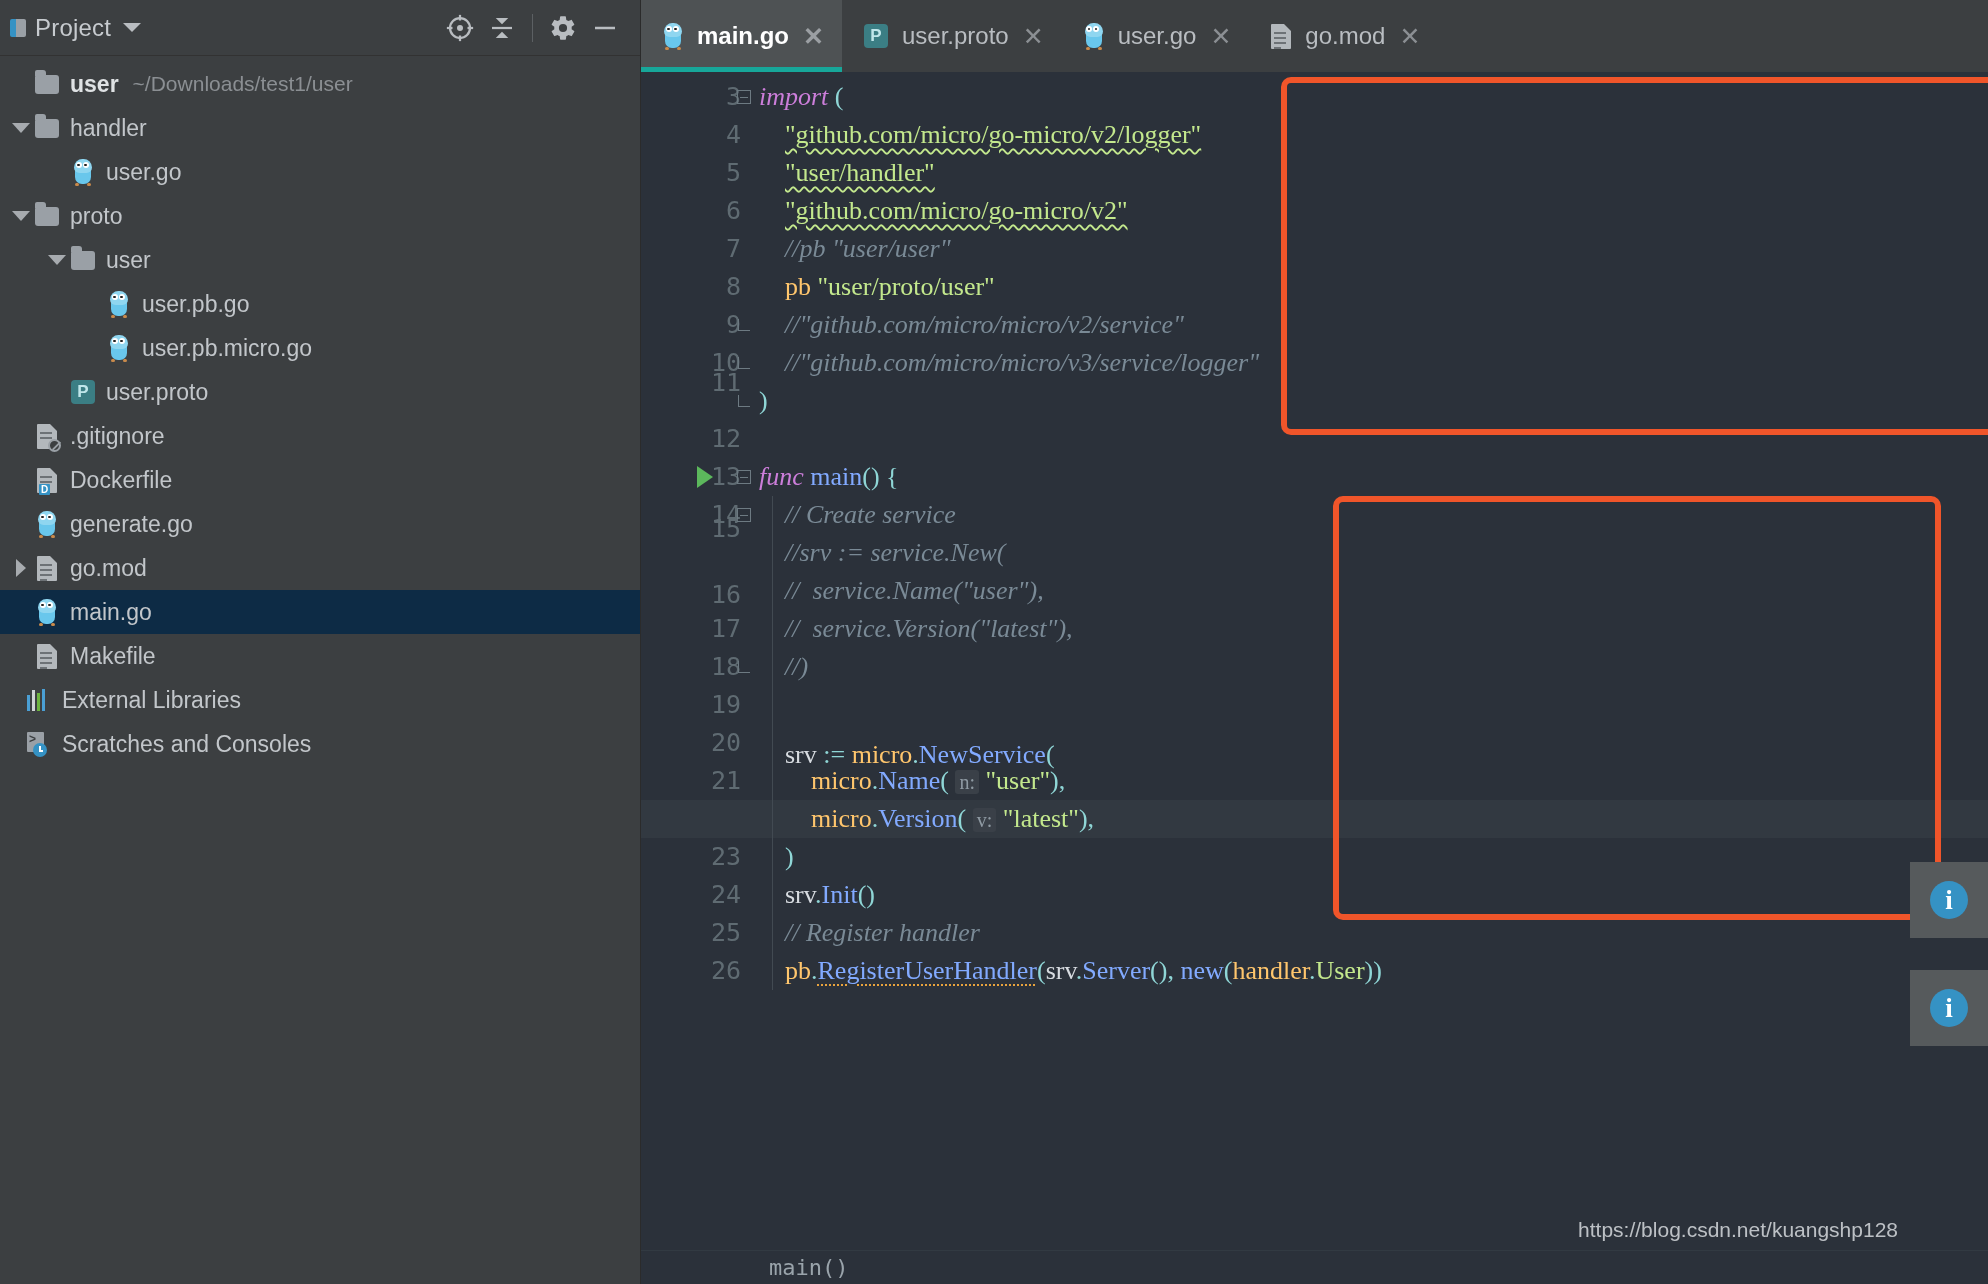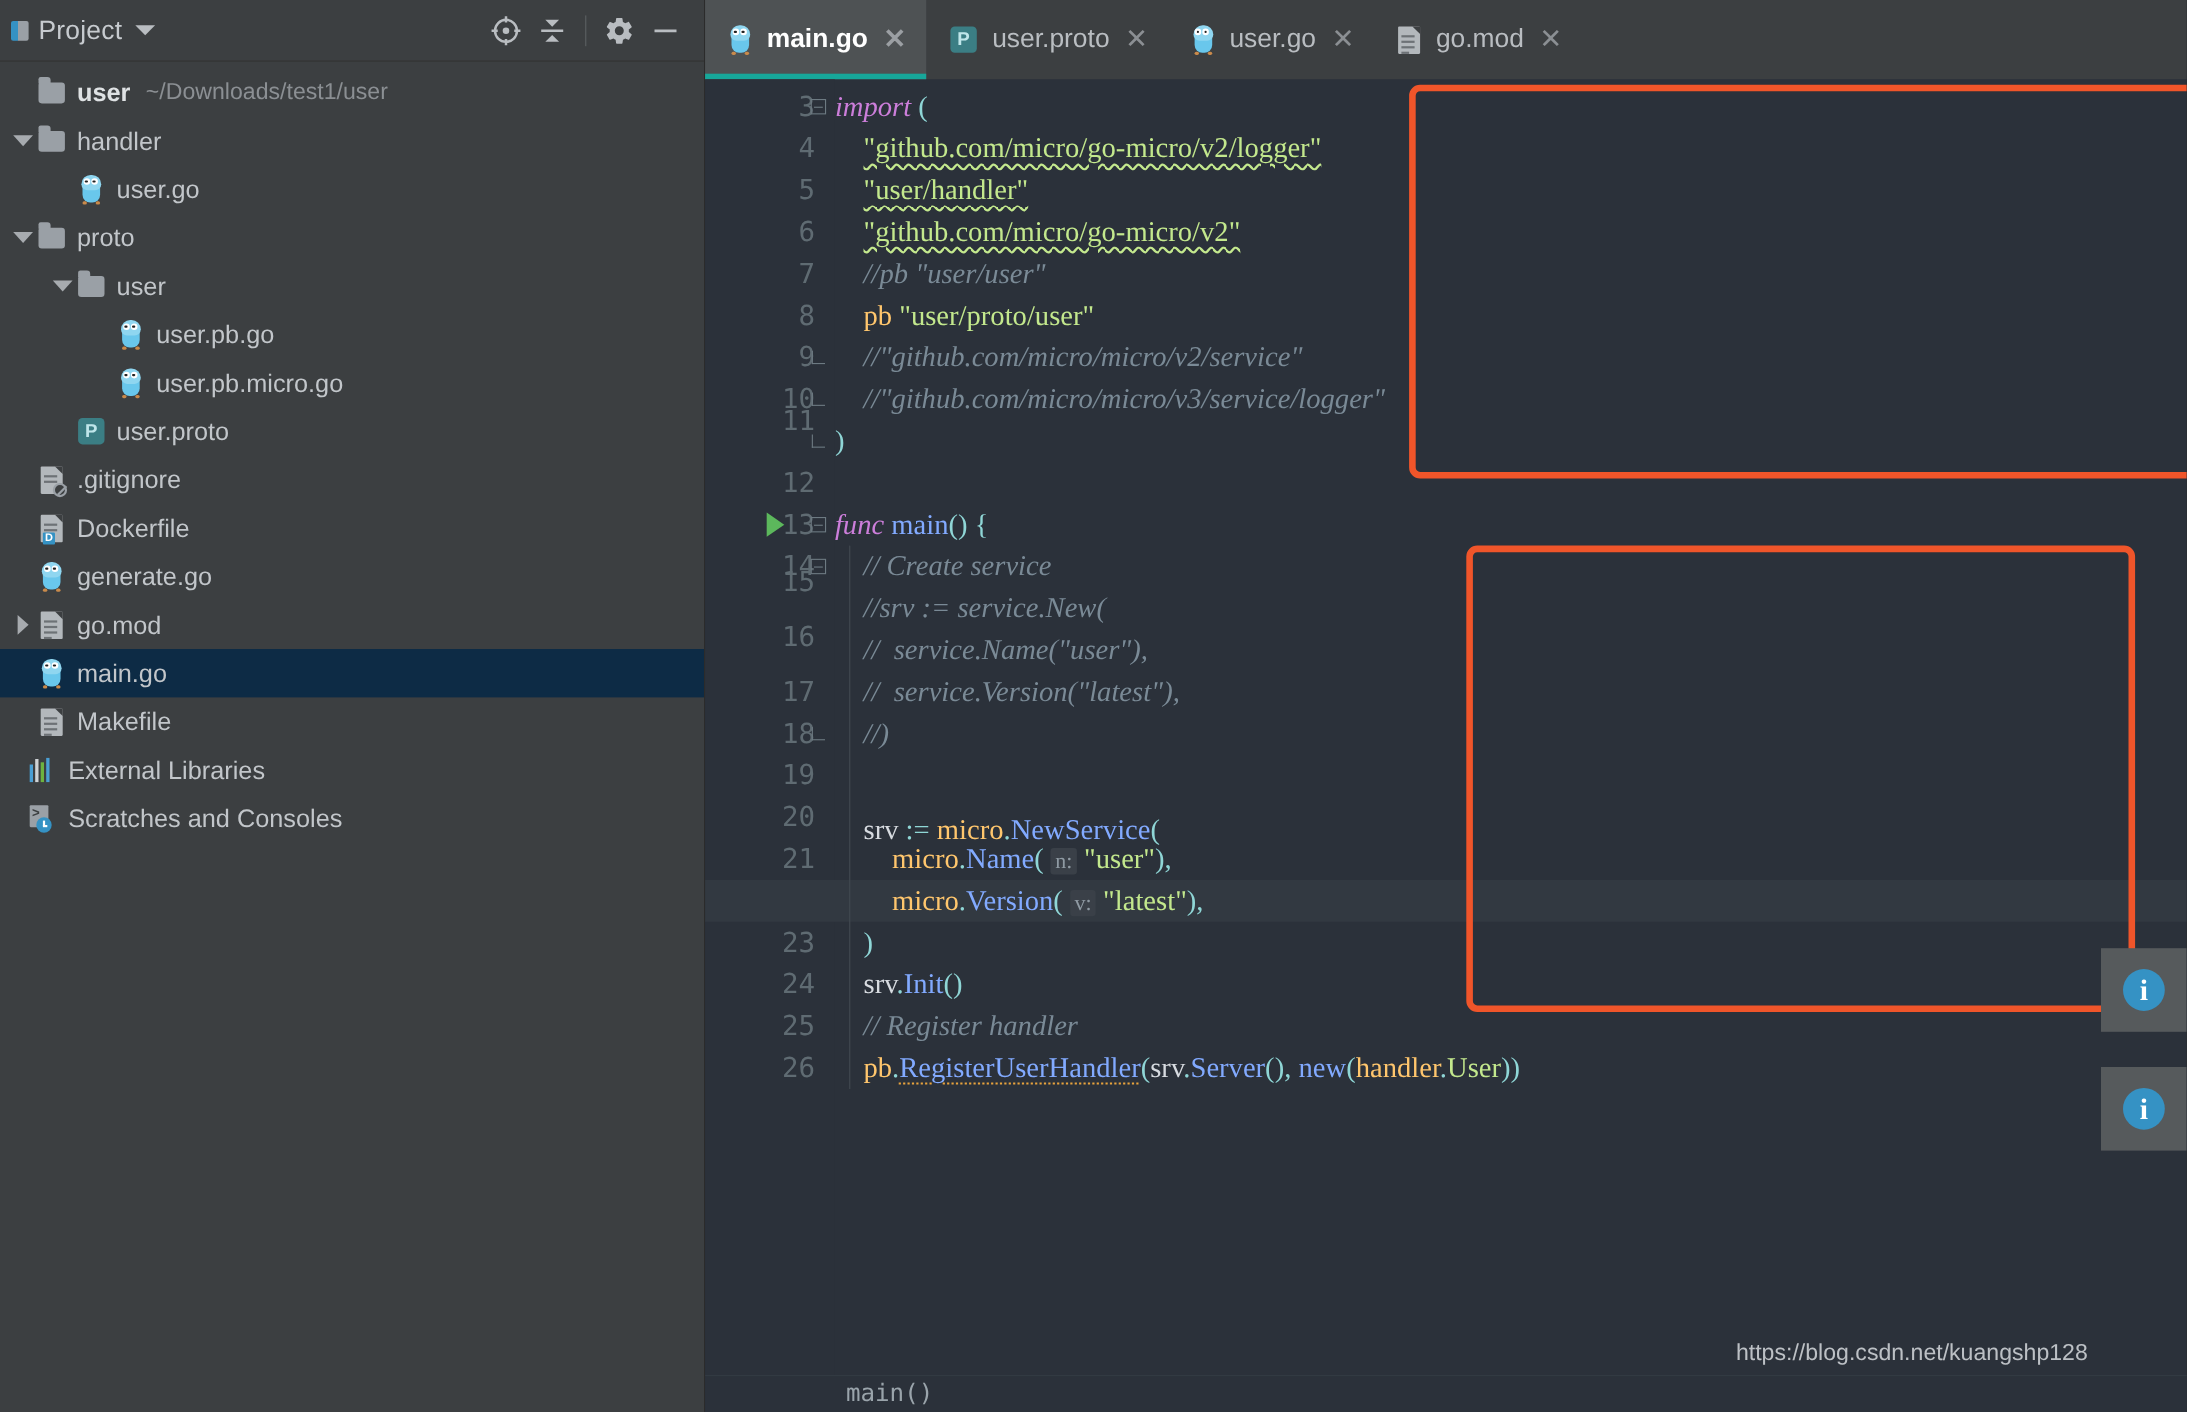--- a/index.html
+++ b/index.html
@@ -570,21 +570,21 @@
           <div class="ln" style="top: 386px;">13</div>
           <div class="fold" style="top: 386px;">
             <i class="fold-box"></i>
           </div>
           <div class="run-tri" style="top: 394px;"></div>
           <div class="ln" style="top: 424px;">14</div>
           <div class="fold" style="top: 424px;">
             <i class="fold-box"></i>
           </div>
           <div class="ln" style="top: 438px;">15</div>
-          <div class="ln" style="top: 488px; text-align: right;">16</div>
+          <div class="ln" style="top: 504px; text-align: right;">16</div>
           <div class="ln" style="top: 538px;">17</div>
           <div class="ln" style="top: 576px;">18</div>
           <div class="fold" style="top: 576px;">
             <i class="fold-end"></i>
           </div>
           <div class="ln" style="top: 614px;">19</div>
           <div class="ln" style="top: 652px;">20</div>
           <div class="ln" style="top: 690px;">21</div>
           <div class="ln cur" style="top: 728px;">22</div>
           <div class="ln" style="top: 766px;">23</div>

